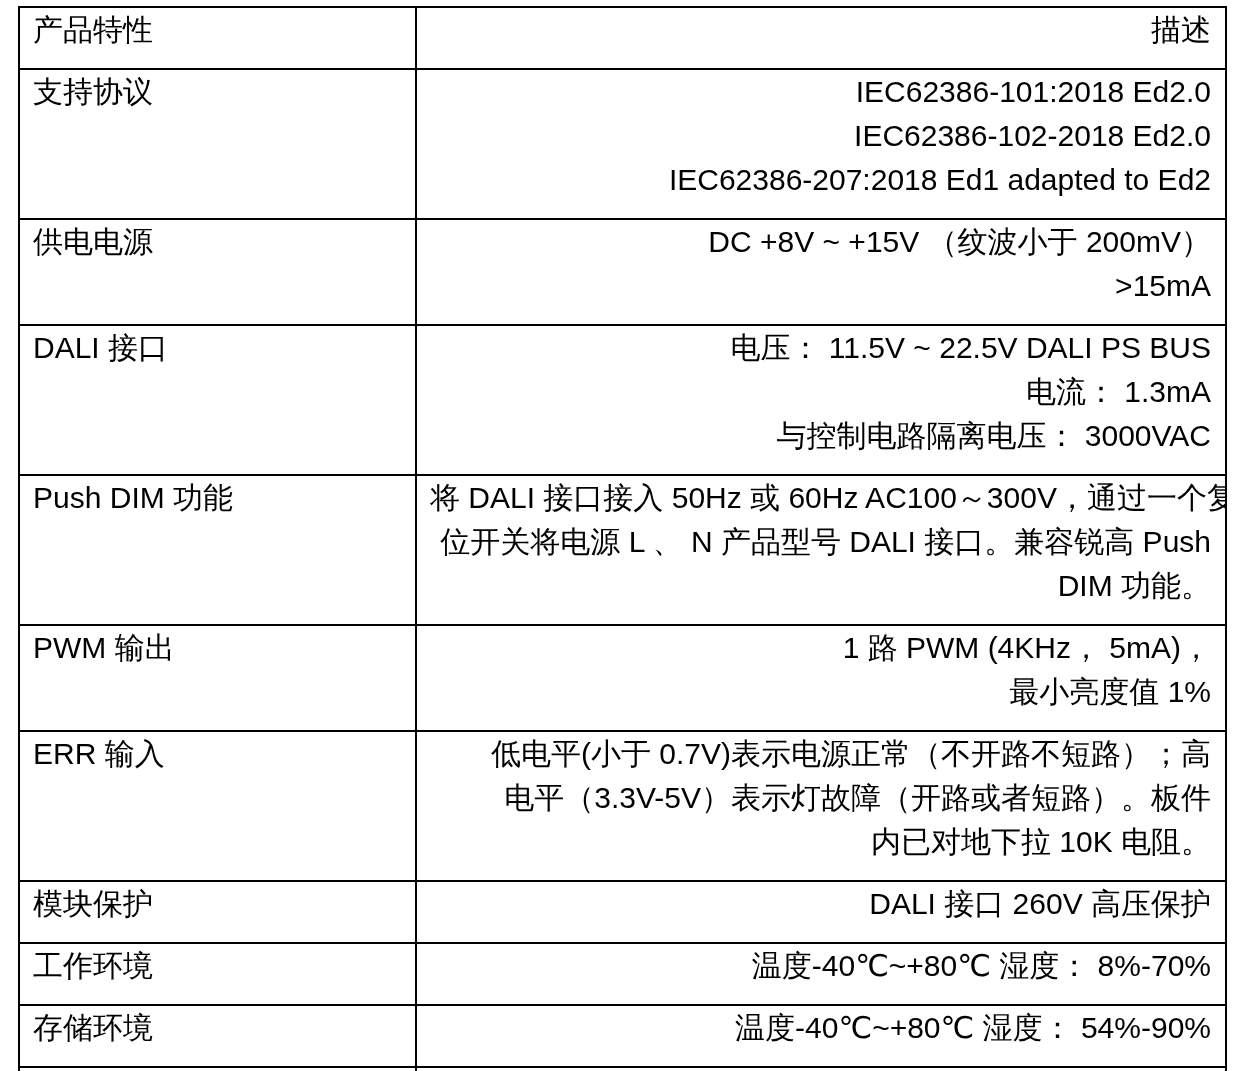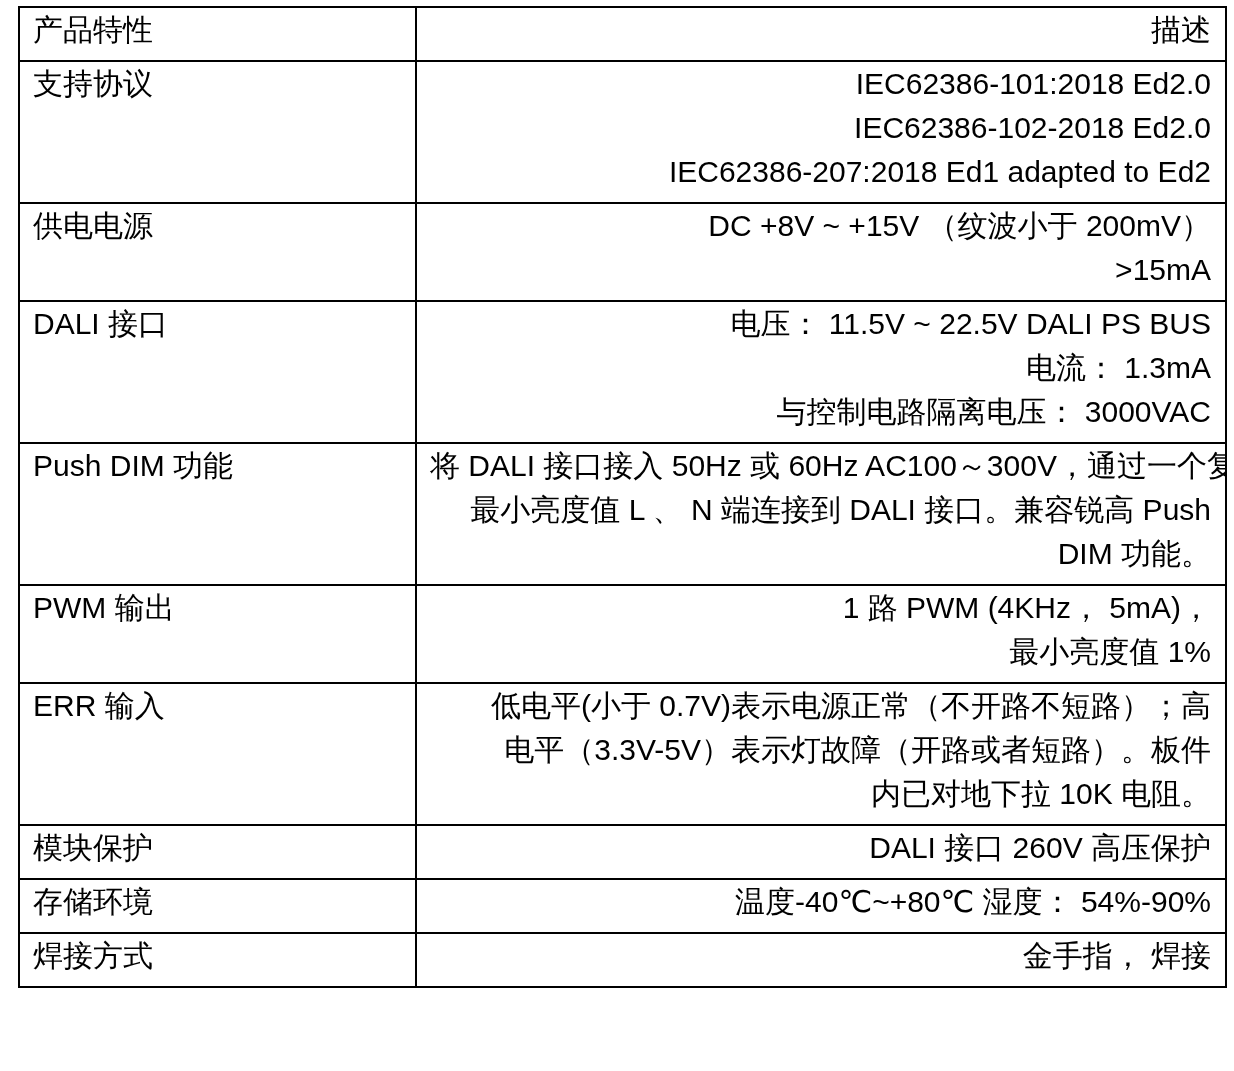--- a/index.html
+++ b/index.html
@@ -18,21 +18,21 @@
     position: absolute;
     left: 18px;
     top: 6px;
     width: 1207px;
     border-collapse: collapse;
     table-layout: fixed;
   }
   .spec-table td {
     border: 2px solid #000000;
     vertical-align: top;
-    padding: 0 14px 8px 13px;
+    padding: 0 14px 16px 13px;
     font-size: 30px;
     line-height: 44px;
     overflow: hidden;
   }
   col.col-label { width: 397px; }
   col.col-value { width: 810px; }
   .value-line { white-space: nowrap; text-align: right; }
   .serif {
     font-family: Liberation Sans, sans-serif;
   }
@@ -73,21 +73,21 @@
           <td>
             <div class="value-line">电压： 11.5V ~ 22.5V DALI PS BUS</div>
             <div class="value-line">电流： 1.3mA</div>
             <div class="value-line">与控制电路隔离电压： 3000VAC</div>
           </td>
         </tr>
         <tr>
           <td>Push DIM 功能</td>
           <td class="serif">
             <div class="value-line">将 DALI 接口接入 50Hz 或 60Hz AC100～300V，通过一个复</div>
-            <div class="value-line">最小亮度值 L 、 N 端连接到 DALI 接口。兼容锐高 Push</div>
+            <div class="value-line">位开关将电源 L 、 N 产品型号 DALI 接口。兼容锐高 Push</div>
             <div class="value-line">DIM 功能。</div>
           </td>
         </tr>
         <tr>
           <td>PWM 输出</td>
           <td>
             <div class="value-line">1 路 PWM (4KHz， 5mA)，</div>
             <div class="value-line">最小亮度值 1%</div>
           </td>
         </tr>
@@ -99,20 +99,26 @@
             <div class="value-line">内已对地下拉 10K 电阻。</div>
           </td>
         </tr>
         <tr>
           <td>模块保护</td>
           <td>
             <div class="value-line">DALI 接口 260V 高压保护</div>
           </td>
         </tr>
         <tr>
+          <td>工作环境</td>
+          <td>
+            <div class="value-line">温度-40℃~+80℃  湿度： 8%-70%</div>
+          </td>
+        </tr>
+        <tr>
           <td>存储环境</td>
           <td>
             <div class="value-line">温度-40℃~+80℃  湿度： 54%-90%</div>
           </td>
         </tr>
         <tr>
           <td>焊接方式</td>
           <td>
             <div class="value-line">金手指， 焊接</div>
           </td>

